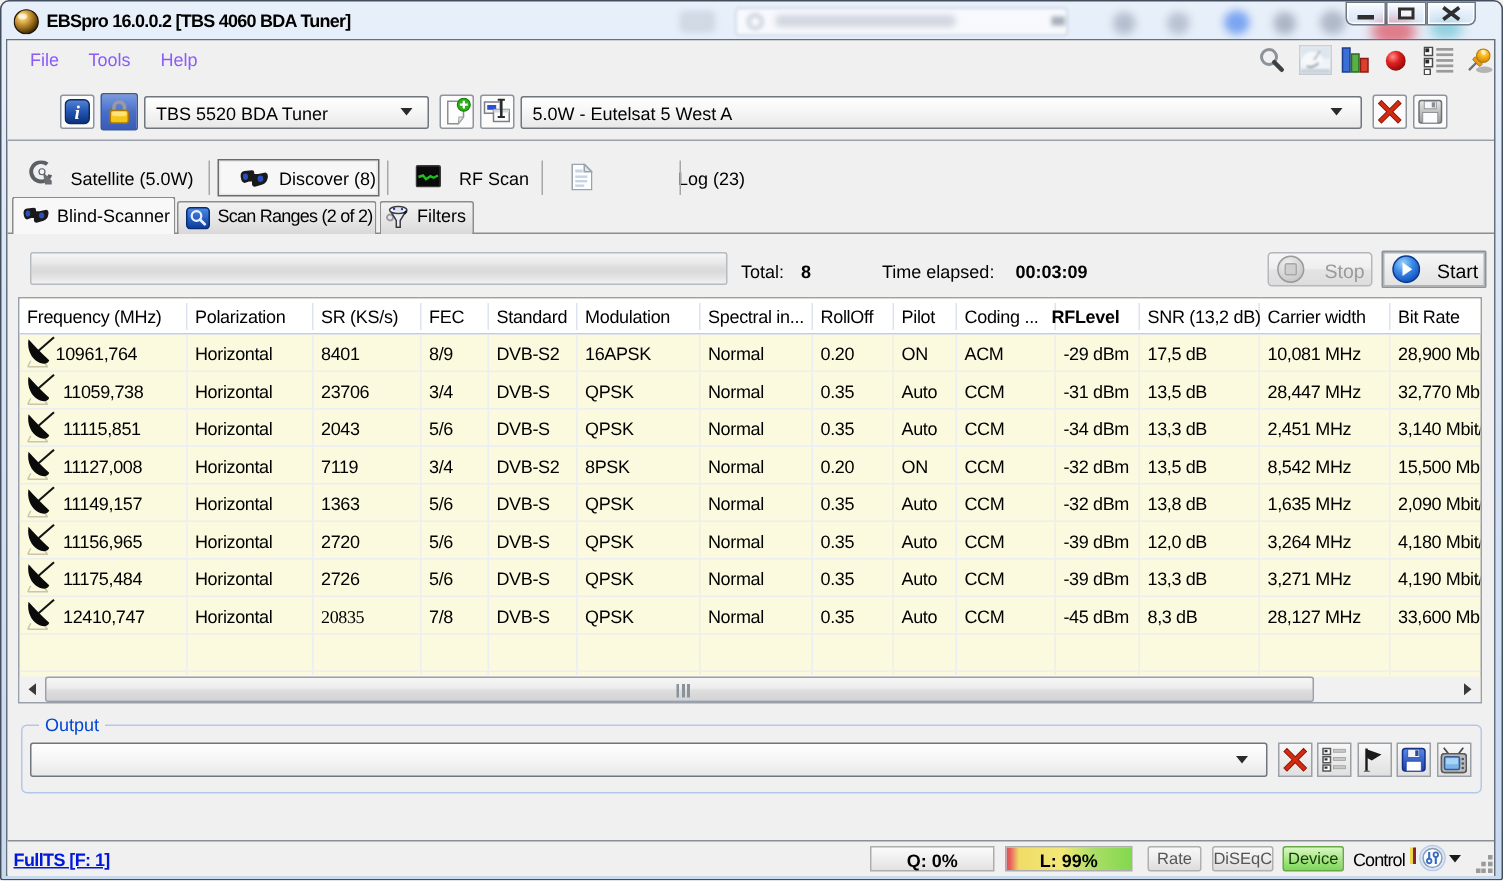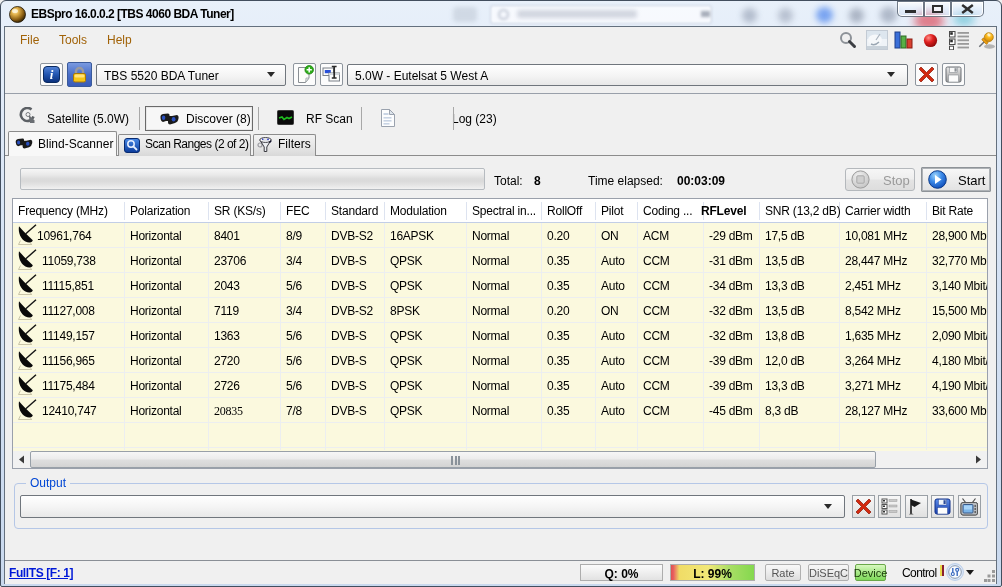--- a/index.html
+++ b/index.html
@@ -11,21 +11,21 @@
 #glass{left:1px;top:1px;width:1000px;height:585px;border-radius:5px 5px 1px 1px;background:linear-gradient(180deg,#e8f0fa 0%,#d5e2f4 45%,#c9d9ee 100%);overflow:hidden;}
 #client{left:4px;top:26px;width:993px;height:558px;background:#f0f0f0;border:1px solid #64707e;}
 
 #title{left:30px;top:6px;font-size:12px;font-weight:bold;letter-spacing:-0.5px;color:#000;z-index:5;white-space:nowrap;}
 .blob{filter:blur(3px);border-radius:50%;}
 #searchghost{left:489px;top:4px;width:222px;height:19px;background:rgba(253,254,255,.7);border:1px solid rgba(165,178,200,.55);border-radius:3px;filter:blur(1.2px);}
 
 .capbtn{top:0px;height:16px;border:1px solid rgba(70,80,95,.75);box-shadow:inset 0 0 0 1px rgba(255,255,255,.9);background:linear-gradient(180deg,rgba(255,255,255,.75),rgba(230,240,252,.5) 45%,rgba(205,220,240,.45));z-index:6;}
 
 #menubar{left:5px;top:27px;width:991px;height:25px;background:#f0f0f0;}
-.menuitem{top:6px;color:#a16207;}
+.menuitem{top:6px;color:#8b5cf6;}
 
 #toolbar{left:5px;top:52px;width:991px;height:42px;background:#f0f0f0;border-bottom:1px solid #99a0aa;}
 .tbtn{border:1px solid #8e959d;background:linear-gradient(180deg,#f7f7f7,#ebebeb 45%,#dfdfdf 55%,#d6d6d6);border-radius:2px;}
 .combo{border:1px solid #70767d;border-radius:2px;background:linear-gradient(180deg,#ffffff,#f4f4f4 55%,#e8e8e8);}
 .darr{width:0;height:0;border-left:4px solid transparent;border-right:4px solid transparent;border-top:5px solid #2a2a2a;}
 
 .vsep{width:1px;background:#a8a8a8;}
 #discoverbtn{left:145px;top:106px;width:108px;height:25px;border:1px solid #6a6a6a;background:#f7f7f7;box-shadow:inset 0 0 0 1px #e8e8e8;}
 .tab2{border:1px solid #8c8c8c;border-bottom:none;border-radius:2px 2px 0 0;background:linear-gradient(180deg,#f2f2f2,#e5e5e5 60%,#d8d8d8);}
 #tabline{left:5px;top:155px;width:991px;height:1px;background:#8c8c8c;}
@@ -614,21 +614,21 @@
 <div class="abs" id="statusbar"></div>
 <div class="abs" style="left:9px;top:566px;font-weight:bold;color:#0019d8;text-decoration:underline;letter-spacing:-0.4px;">FullTS [F: 1]</div>
 <div class="abs spanel" style="left:580px;top:564px;width:83px;text-align:center;">
       <span style="position:absolute;left:0;right:0;top:2px;font-weight:bold;">Q: 0%</span>
     </div>
 <div class="abs spanel" style="left:670px;top:564px;width:85px;background:linear-gradient(90deg,#e05050 0%,#e86060 3%,#f0dc66 10%,#f2e878 45%,#aade66 70%,#84d84e 100%);">
       <span style="position:absolute;left:0;right:0;top:2px;font-weight:bold;text-align:center;">L: 99%</span>
     </div>
 <div class="sbtn2" style="left:765px;top:564px;width:36px;">Rate</div>
 <div class="sbtn2" style="left:808px;top:564px;width:41px;">DiSEqC</div>
-<div class="sbtn2" style="left:855px;top:564px;width:31px;background:linear-gradient(180deg,#d8f8c0,#a8e888 50%,#7ed85a);border-color:#6aa84a;color:#1a3a0a;">Device</div>
+<div class="sbtn2" style="left:855px;top:564px;width:41px;background:linear-gradient(180deg,#d8f8c0,#a8e888 50%,#7ed85a);border-color:#6aa84a;color:#1a3a0a;">Device</div>
 <div class="abs" style="left:902px;top:566px;font-size:12px;letter-spacing:-0.6px;">Control</div>
 <div class="abs" style="left:940px;top:565px;width:2px;height:11px;background:#e8d84a;"></div>
 <div class="abs" style="left:942px;top:565px;width:2px;height:11px;background:#8a2030;"></div>
 <svg class="abs" style="left:946px;top:563px;" width="18" height="18" viewBox="0 0 18 18">
   <circle cx="9" cy="9" r="8.4" fill="#dce8f8" stroke="#b8cce8"></circle>
   <circle cx="9" cy="9" r="6.3" fill="#f8fbff" stroke="#8a9ab0"></circle>
   <line x1="6.8" y1="5" x2="6.8" y2="13" stroke="#3a6abf" stroke-width="1.4"></line>
   <line x1="11.2" y1="5" x2="11.2" y2="13" stroke="#3a6abf" stroke-width="1.4"></line>
   <circle cx="6.8" cy="11" r="1.5" fill="#f8fbff" stroke="#3a6abf" stroke-width="1.2"></circle>
   <circle cx="11.2" cy="6.8" r="1.5" fill="#f8fbff" stroke="#3a6abf" stroke-width="1.2"></circle>

